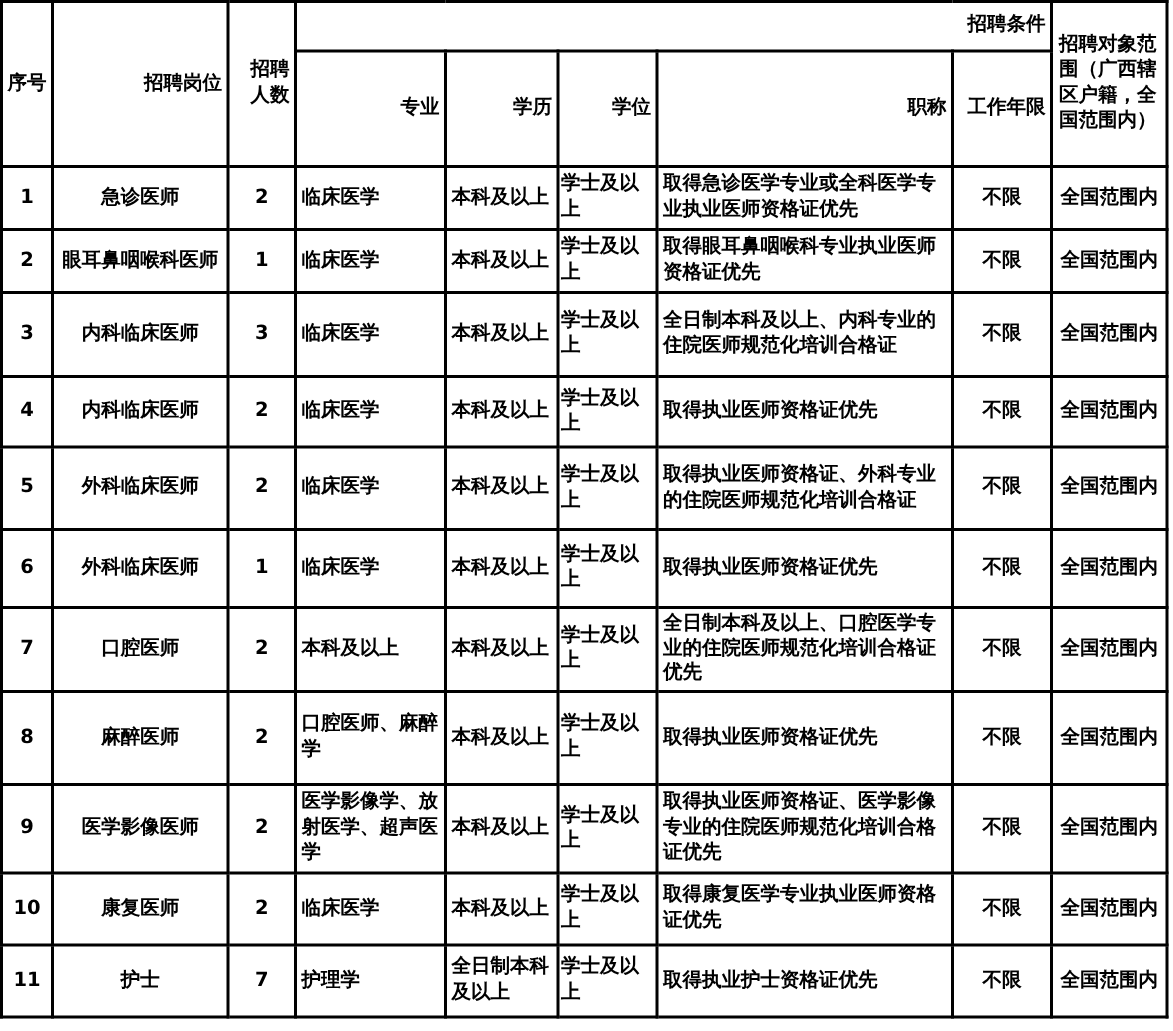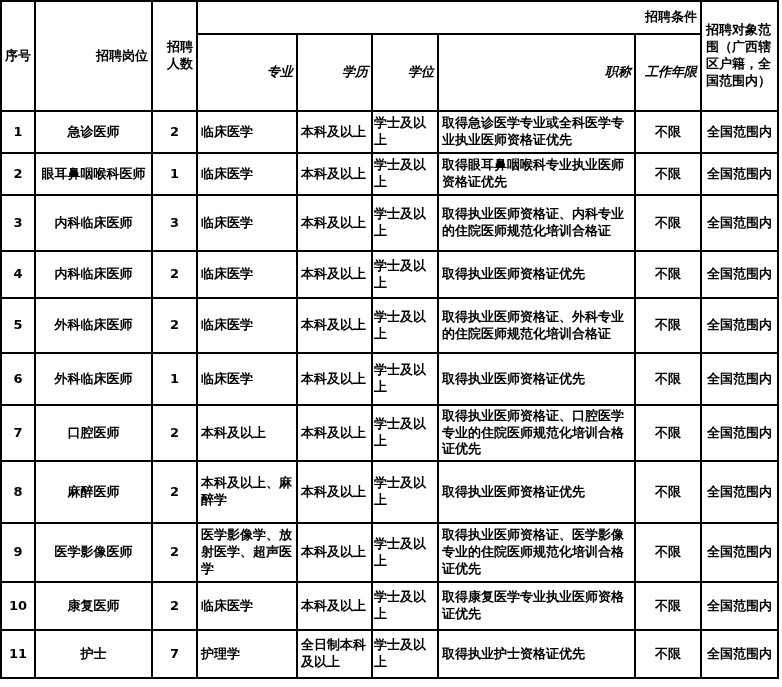--- a/index.html
+++ b/index.html
@@ -36,21 +36,21 @@
   col.col-position  { width: 117px; }
   col.col-count     { width: 45px; }
   col.col-major     { width: 100px; }
   col.col-education { width: 75px; }
   col.col-degree    { width: 66px; }
   col.col-title     { width: 197px; }
   col.col-years     { width: 66px; }
   col.col-scope     { width: 77px; }
   
   thead tr.hdr-top { height: 33px; }
-  thead tr.hdr-sub { height: 77px; font-style: italic; }
+  thead tr.hdr-sub { height: 77px; }
   
   tbody tr:nth-child(1)  { height: 42px; }
   tbody tr:nth-child(2)  { height: 42px; }
   tbody tr:nth-child(3)  { height: 56px; }
   tbody tr:nth-child(4)  { height: 47px; }
   tbody tr:nth-child(5)  { height: 55px; }
   tbody tr:nth-child(6)  { height: 52px; }
   tbody tr:nth-child(7)  { height: 56px; }
   tbody tr:nth-child(8)  { height: 62px; }
   tbody tr:nth-child(9)  { height: 59px; }
@@ -117,21 +117,21 @@
           <td class="col-years">不限</td>
           <td class="col-scope">全国范围内</td>
         </tr>
         <tr>
           <td class="col-seq">3</td>
           <td class="col-position">内科临床医师</td>
           <td class="col-count">3</td>
           <td class="col-major">临床医学</td>
           <td class="col-education">本科及以上</td>
           <td class="col-degree">学士及以上</td>
-          <td class="col-title">取得执业医师资格证、内科专业的住院医师规范化培训合格证</td>
+          <td class="col-title">全日制本科及以上、内科专业的住院医师规范化培训合格证</td>
           <td class="col-years">不限</td>
           <td class="col-scope">全国范围内</td>
         </tr>
         <tr>
           <td class="col-seq">4</td>
           <td class="col-position">内科临床医师</td>
           <td class="col-count">2</td>
           <td class="col-major">临床医学</td>
           <td class="col-education">本科及以上</td>
           <td class="col-degree">学士及以上</td>
@@ -161,29 +161,29 @@
           <td class="col-years">不限</td>
           <td class="col-scope">全国范围内</td>
         </tr>
         <tr>
           <td class="col-seq">7</td>
           <td class="col-position">口腔医师</td>
           <td class="col-count">2</td>
           <td class="col-major">本科及以上</td>
           <td class="col-education">本科及以上</td>
           <td class="col-degree">学士及以上</td>
-          <td class="col-title">取得执业医师资格证、口腔医学专业的住院医师规范化培训合格证优先</td>
+          <td class="col-title">全日制本科及以上、口腔医学专业的住院医师规范化培训合格证优先</td>
           <td class="col-years">不限</td>
           <td class="col-scope">全国范围内</td>
         </tr>
         <tr>
           <td class="col-seq">8</td>
           <td class="col-position">麻醉医师</td>
           <td class="col-count">2</td>
-          <td class="col-major">本科及以上、麻醉学</td>
+          <td class="col-major">口腔医师、麻醉学</td>
           <td class="col-education">本科及以上</td>
           <td class="col-degree">学士及以上</td>
           <td class="col-title">取得执业医师资格证优先</td>
           <td class="col-years">不限</td>
           <td class="col-scope">全国范围内</td>
         </tr>
         <tr>
           <td class="col-seq">9</td>
           <td class="col-position">医学影像医师</td>
           <td class="col-count">2</td>

